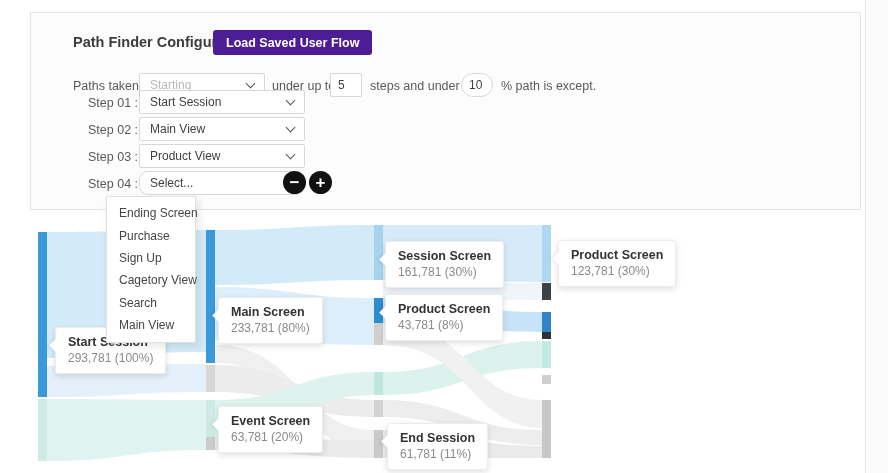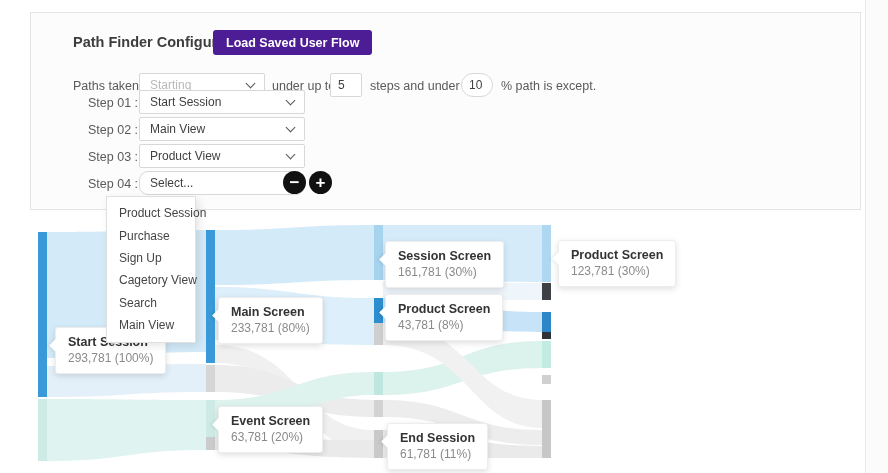--- a/index.html
+++ b/index.html
@@ -98,21 +98,21 @@
 
     <button class="round-btn" style="left:252px; top:158px;">
       <span>−</span>
     </button>
     <button class="round-btn" style="left:278px; top:158px;">
       <span>+</span>
     </button>
   </div>
 
   <div class="menu">
-    <div class="menu-item">Product Session</div>
+    <div class="menu-item">Ending Screen</div>
     <div class="menu-item">Purchase</div>
     <div class="menu-item">Sign Up</div>
     <div class="menu-item">Cagetory View</div>
     <div class="menu-item">Search</div>
     <div class="menu-item">Main View</div>
   </div>
 
   <svg id="ribbons" width="888" height="473">
 
     <path d="M47,232 C126,232 126,230 206,230 L206,352 C126,352 126,358 47,358 Z" fill="#d3eaf8"></path>

